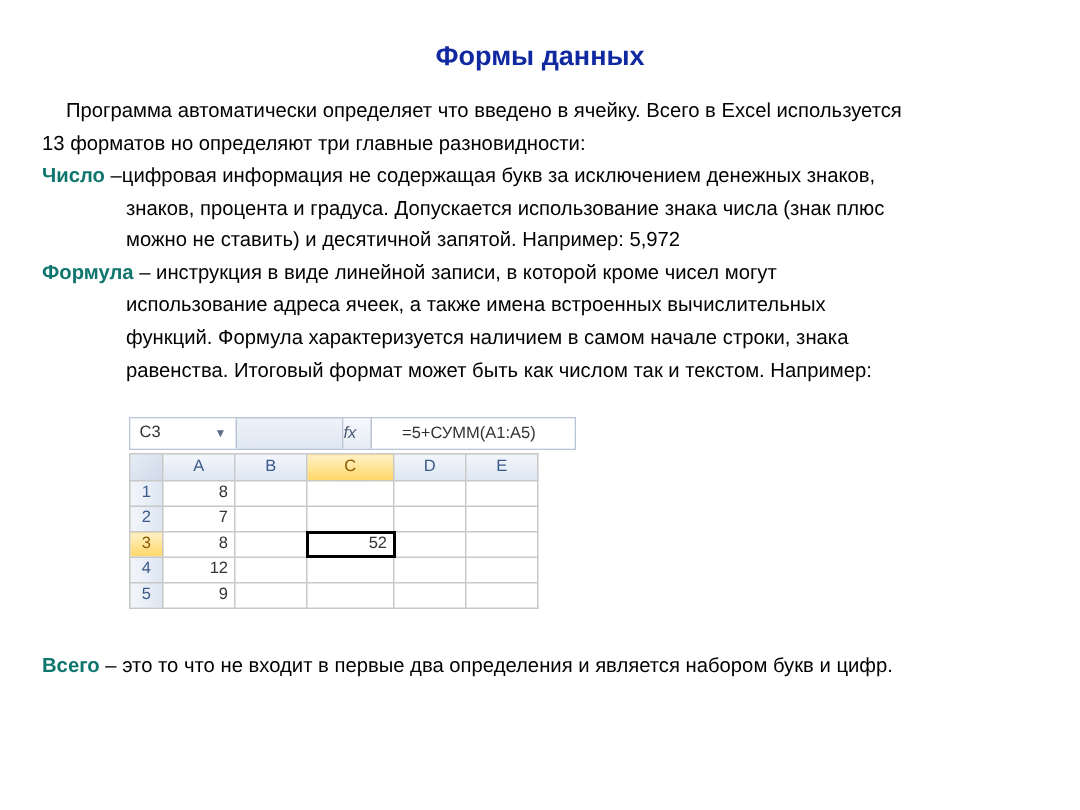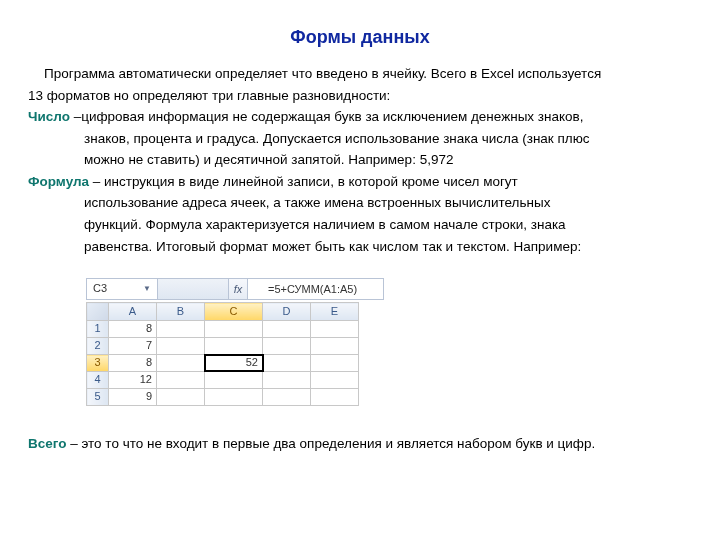--- a/index.html
+++ b/index.html
@@ -105,21 +105,21 @@
     color: #5a6a88;
   }
   .fbar .spaceseg {
     width: 70px;
     border-right: 1px solid #b9c4d6;
   }
   .fbar .fx {
     width: 18px;
     font-style: italic;
     color: #4a5a78;
-    text-align: center;
+    text-align: left;
     line-height: 20px;
     border-right: 1px solid #b9c4d6;
     background: linear-gradient(#f6f8fc, #e6ecf5);
   }
   .fbar .formula {
     flex: 1;
     background: #fff;
     padding: 0 20px;
     line-height: 20px;
     color: #333;

